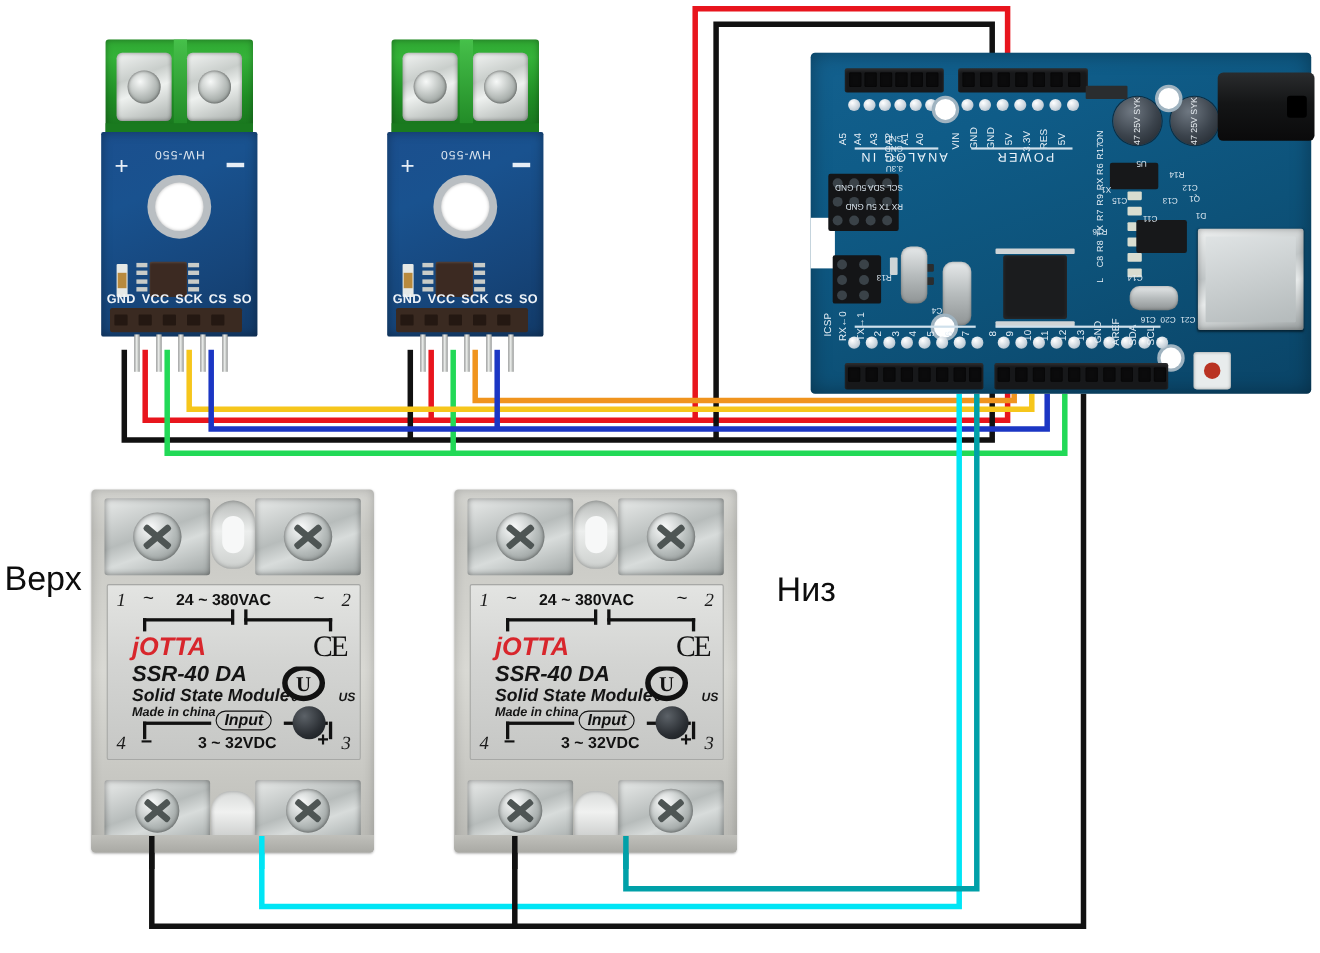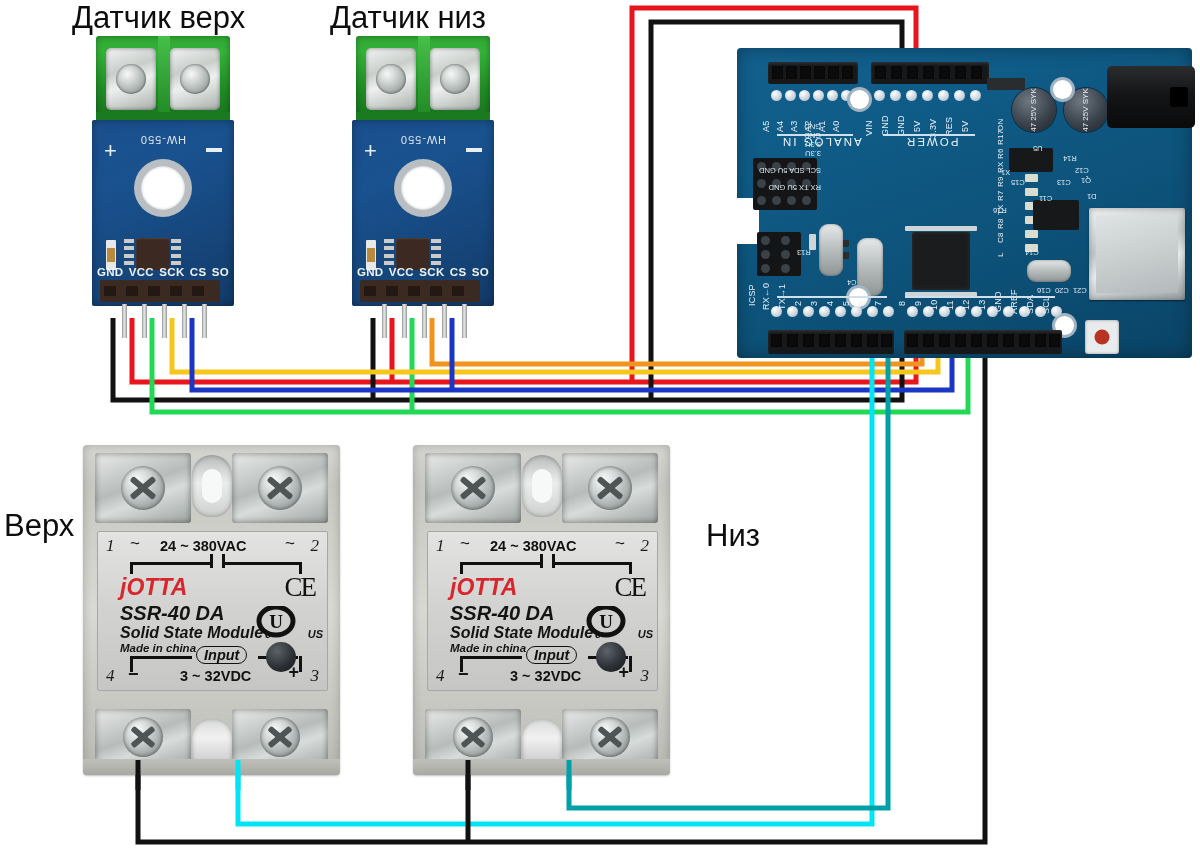--- a/index.html
+++ b/index.html
@@ -192,22 +192,20 @@
 
       <polyline points="238,772 238,824 872,824 872,358" stroke="#00e5f5" stroke-width="5"></polyline>
 
       <polyline points="569,772 569,808 888,808 888,358" stroke="#00a0a8" stroke-width="5"></polyline>
 
       <polyline points="138,772 138,842 985,842 985,358" stroke="#111111" stroke-width="5"></polyline>
       <polyline points="468,772 468,842" stroke="#111111" stroke-width="5"></polyline>
     </g>
   </svg>
 
-  <div class="lbl lbl-top" style="left:72px;top:0px;">Датчик верх</div>
-  <div class="lbl lbl-top" style="left:330px;top:0px;">Датчик низ</div>
   <div class="lbl lbl-side" style="left:4px;top:508px;">Верх</div>
   <div class="lbl lbl-side" style="left:706px;top:518px;">Низ</div>
 
   <div class="sensor" style="left:88px;top:36px;">
     <div class="sens-term">
       <div class="divider"></div>
       <div class="scr s-left">
           <div class="x1"></div>
           <div class="x2"></div>
         </div>

